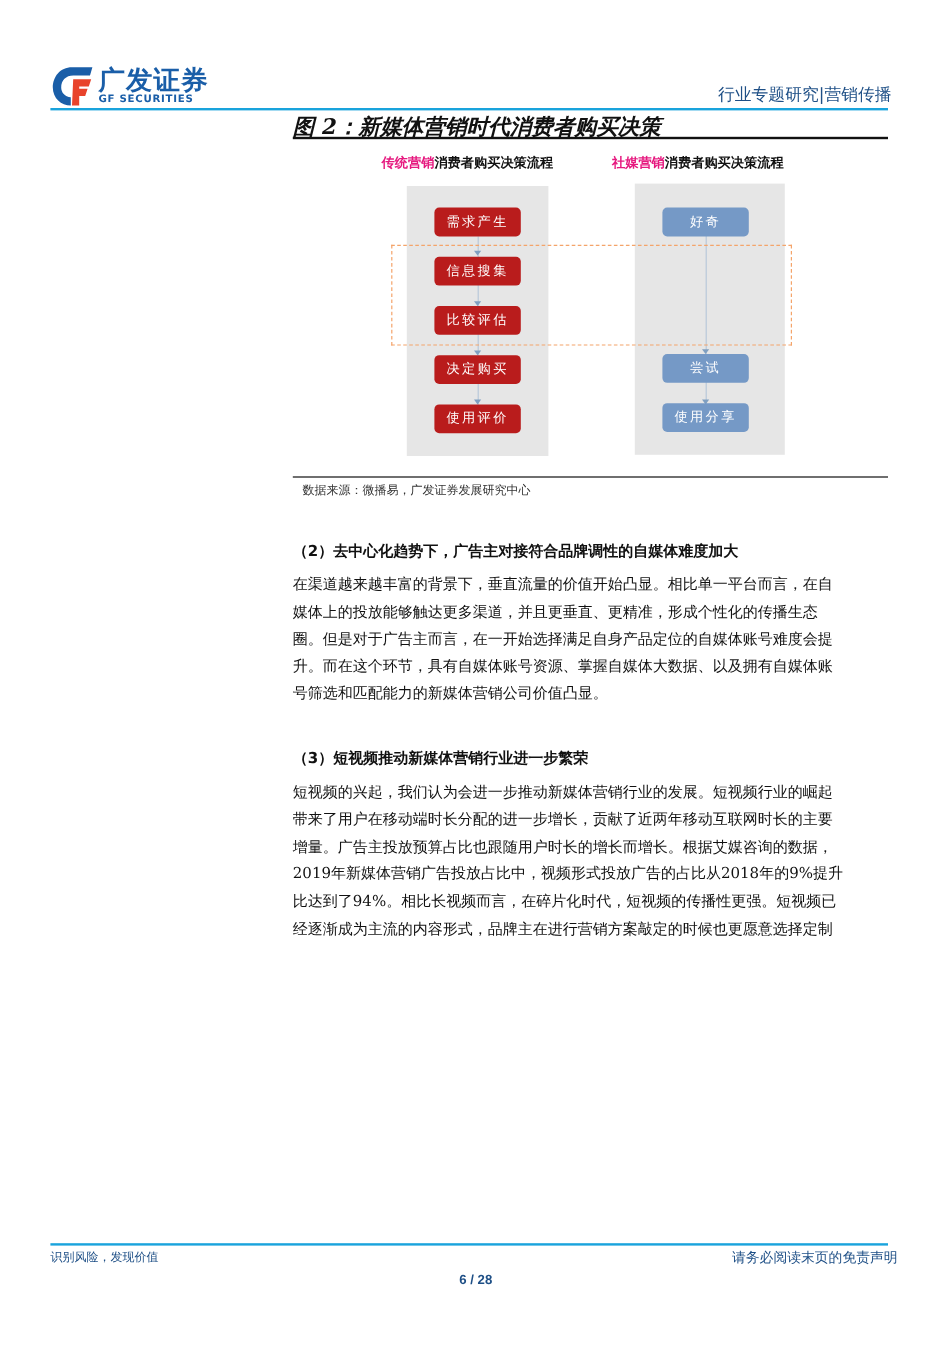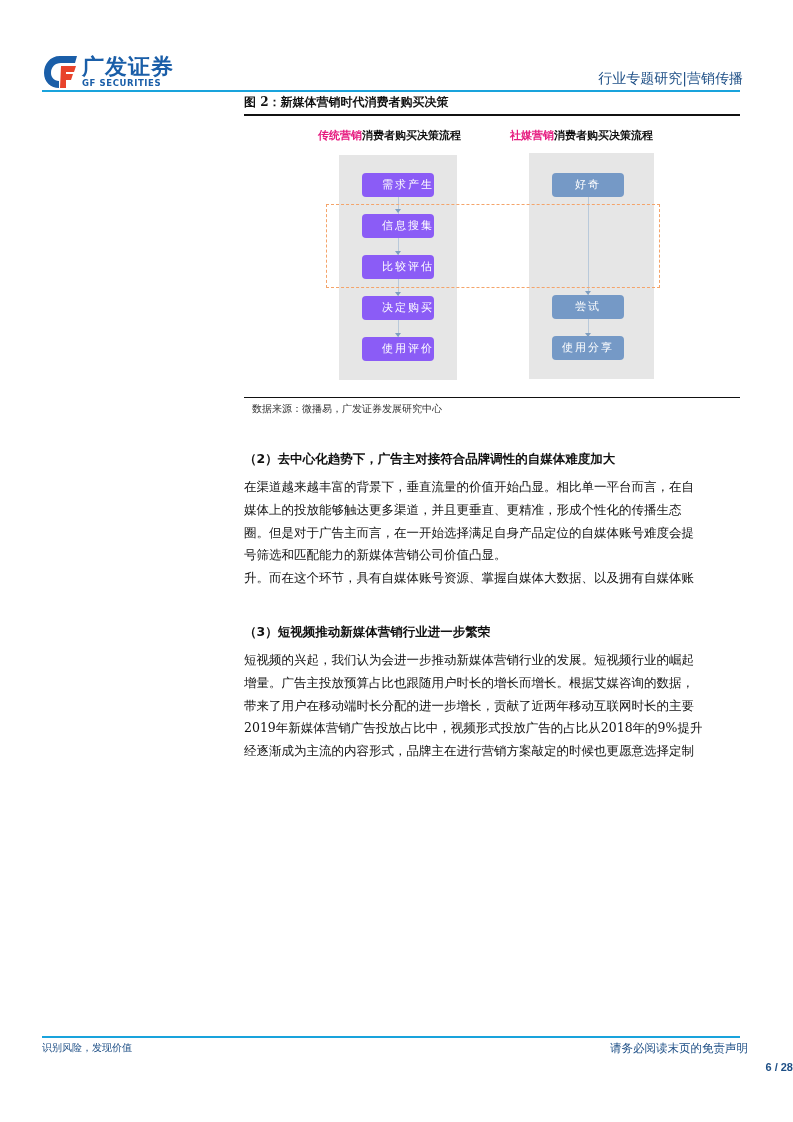--- a/index.html
+++ b/index.html
@@ -11,46 +11,46 @@
   .logo { left: 42px; top: 52px; width: 140px; height: 40px; }
   .logo-mark { position: absolute; left: 0; top: 2px; width: 36px; height: 36px; }
   .logo-cn { position: absolute; left: 40px; top: 0px; font-family: "DejaVu Sans", sans-serif;
              font-weight: bold; font-size: 22px; color: #1a5ea8; letter-spacing: 1px; }
   .logo-en { position: absolute; left: 40px; top: 26px; font-family: "DejaVu Sans", sans-serif;
              font-weight: bold; font-size: 8.5px; color: #1a5ea8; letter-spacing: 0.6px; }
   .header-line { left: 42px; top: 90px; width: 698px; height: 2px; background: #19a3dc; }
   .header-right { right: 50px; top: 70px; font-family: "DejaVu Sans", sans-serif; font-size: 14px; color: #1e4f86; }
 
   
-  .fig-title { left: 244px; top: 94px; font-size: 12px; font-weight: bold; color: #111; }
+  .fig-title { left: 244px; top: 94px; font-size: 18px; font-weight: bold; color: #111; font-style: italic; }
   .fig-rule-top { left: 244px; top: 114px; width: 496px; height: 1.5px; background: #111; }
   .flow-title { font-size: 11px; font-weight: bold; color: #111; }
   .flow-title .hl { color: #e6197f; }
   .panel { background: #e6e6e6; }
   .node { position: absolute; width: 72px; height: 24px; border-radius: 4px; color: #fff;
           font-size: 11px; text-align: center; line-height: 24px; letter-spacing: 2px; }
-  .node.dark { background: #8b5cf6; text-align: right; }
+  .node.dark { background: #b91c1c; }
   .node.light { background: #7599c6; }
   .vline { position: absolute; width: 1px; background: #b9c9da; }
   .arrow { position: absolute; width: 0; height: 0; border-left: 3px solid transparent;
            border-right: 3px solid transparent; border-top: 4px solid #7f9fc1; }
   .dashed { left: 326px; top: 204px; width: 332px; height: 82px; border: 1.5px dashed #f4a46a; }
   .fig-rule-bottom { left: 244px; top: 397px; width: 496px; height: 1px; background: #111; }
   .source { left: 252px; top: 402px; font-size: 10px; color: #333; }
 
   
   .sec-h { left: 244px; font-family: "DejaVu Sans", sans-serif; font-size: 12.5px; font-weight: bold; color: #111; }
   .para { left: 244px; width: 502px; font-size: 12.5px; line-height: 22.8px; color: #111; text-align: justify; }
   .para p { margin: 0; white-space: nowrap; }
 
   
   .footer-line { left: 42px; top: 1036px; width: 698px; height: 1.5px; background: #19a3dc; }
   .footer-left { left: 42px; top: 1041px; font-family: "DejaVu Sans", sans-serif; font-size: 10px; color: #1e4f86; }
   .footer-right { right: 45px; top: 1041px; font-family: "DejaVu Sans", sans-serif; font-size: 11.5px; color: #1e4f86; }
-  .page-num { left: 0; width: 793px; text-align: right; top: 1061px; font-family: "Liberation Sans", sans-serif;
+  .page-num { left: 0; width: 793px; text-align: center; top: 1061px; font-family: "Liberation Sans", sans-serif;
               font-size: 11px; font-weight: bold; color: #1e4f86; }
 </style>
 </head>
 <body>
 
 <div class="abs logo">
   <svg class="logo-mark" viewBox="0 0 36 36">
     <path d="M18 2 C8 2 2 10 2 19 C2 28 9 34 17 34 L17 27 C12 27 9 23 9 19 C9 13 13 9 19 9 L33 9 L35 2 Z" fill="#1a5ea8"></path>
     <path d="M19 12 L34 12 L32 18 L24 18 L24 20 L31 20 L29 26 L24 26 L24 34 L18 34 Z" fill="#e8432b"></path>
   </svg>
@@ -95,29 +95,30 @@
 <div class="abs dashed"></div>
 
 <div class="abs fig-rule-bottom"></div>
 <div class="abs source">数据来源：微播易，广发证券发展研究中心</div>
 
 <div class="abs sec-h" style="top:451px;">（2）去中心化趋势下，广告主对接符合品牌调性的自媒体难度加大</div>
 <div class="abs para" style="top:476px;">
   <p>在渠道越来越丰富的背景下，垂直流量的价值开始凸显。相比单一平台而言，在自</p>
   <p>媒体上的投放能够触达更多渠道，并且更垂直、更精准，形成个性化的传播生态</p>
   <p>圈。但是对于广告主而言，在一开始选择满足自身产品定位的自媒体账号难度会提</p>
+  <p>升。而在这个环节，具有自媒体账号资源、掌握自媒体大数据、以及拥有自媒体账</p>
   <p>号筛选和匹配能力的新媒体营销公司价值凸显。</p>
-  <p>升。而在这个环节，具有自媒体账号资源、掌握自媒体大数据、以及拥有自媒体账</p>
 </div>
 
 <div class="abs sec-h" style="top:624px;">（3）短视频推动新媒体营销行业进一步繁荣</div>
 <div class="abs para" style="top:649px;">
   <p>短视频的兴起，我们认为会进一步推动新媒体营销行业的发展。短视频行业的崛起</p>
+  <p>带来了用户在移动端时长分配的进一步增长，贡献了近两年移动互联网时长的主要</p>
   <p>增量。广告主投放预算占比也跟随用户时长的增长而增长。根据艾媒咨询的数据，</p>
-  <p>带来了用户在移动端时长分配的进一步增长，贡献了近两年移动互联网时长的主要</p>
   <p>2019年新媒体营销广告投放占比中，视频形式投放广告的占比从2018年的9%提升</p>
+  <p>比达到了94%。相比长视频而言，在碎片化时代，短视频的传播性更强。短视频已</p>
   <p>经逐渐成为主流的内容形式，品牌主在进行营销方案敲定的时候也更愿意选择定制</p>
 </div>
 
 <div class="abs footer-line"></div>
 <div class="abs footer-left">识别风险，发现价值</div>
 <div class="abs footer-right">请务必阅读末页的免责声明</div>
 <div class="abs page-num">6 / 28</div>
 
 </body></html>

